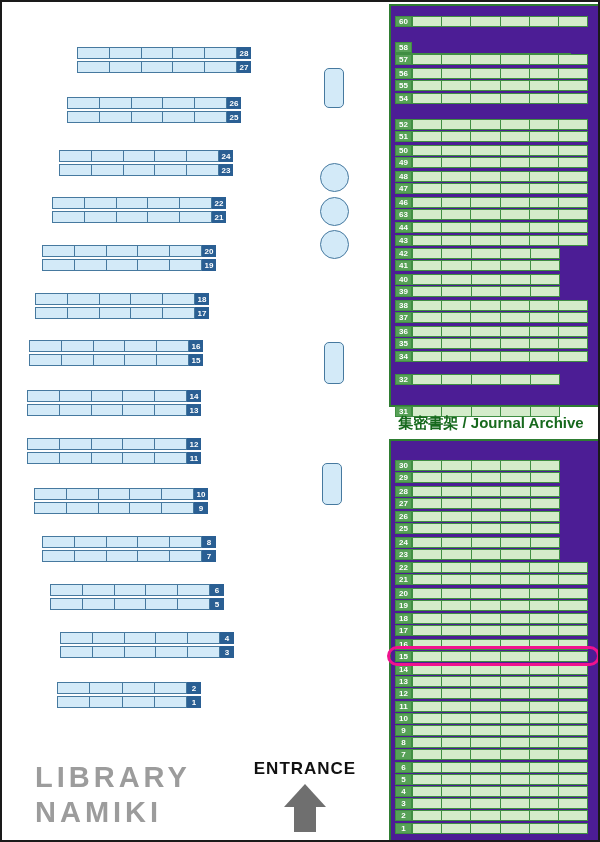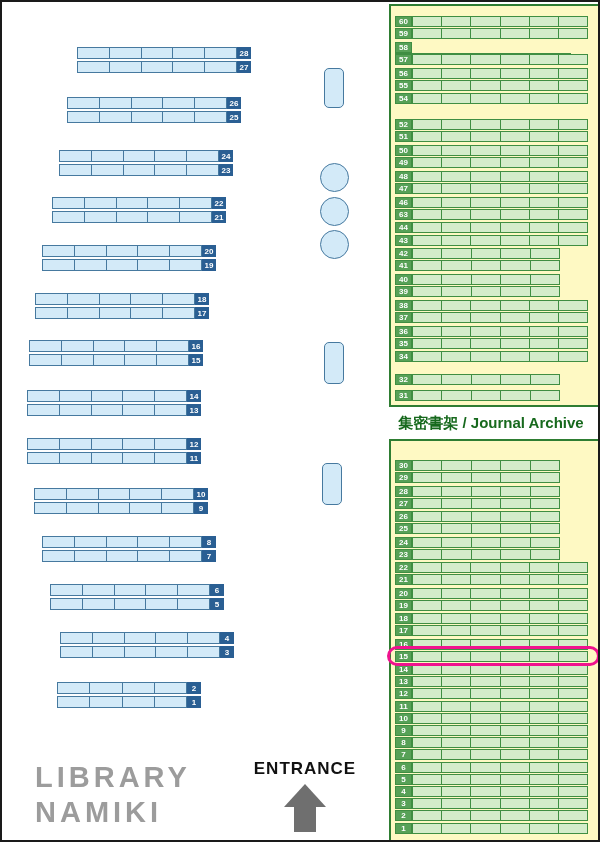--- a/index.html
+++ b/index.html
@@ -34,21 +34,21 @@
     border:1px solid var(--blue-border,#46799f); border-radius:5px;
   }
   .fixture-table {
     position:absolute; background:var(--blue-fill,#d3eaf8);
     border:1px solid var(--blue-border,#46799f); border-radius:50%;
   }
 
   
   .panel {
     position:absolute; left:387px; width:211px;
-    background:#fef9c3; border:2px solid var(--panel-border,#2e7d32);
+    background:#4c1d95; border:2px solid var(--panel-border,#2e7d32);
   }
   #panel-top { top:2px; height:403px; }
   #panel-bottom { top:437px; height:403px; }
   .green-row { position:absolute; left:4px; height:11px; display:flex; }
   .green-tag {
     width:17px; height:11px;
     background:var(--green-tag-bg,#57a157); color:#fff;
     border:1px solid var(--green-border,#3f8e42);
     font-size:8px; font-weight:bold;
     display:flex; align-items:center; justify-content:center;
@@ -413,31 +413,20 @@
         <div class="green-tag">60</div>
         <div class="green-shelf" style="width: 176px;">
           <div class="seg"></div>
           <div class="seg"></div>
           <div class="seg"></div>
           <div class="seg"></div>
           <div class="seg"></div>
           <div class="seg"></div>
         </div>
       </div>
-      <div class="green-row" style="top: 22.2px;">
-        <div class="green-tag">59</div>
-        <div class="green-shelf" style="width: 176px;">
-          <div class="seg"></div>
-          <div class="seg"></div>
-          <div class="seg"></div>
-          <div class="seg"></div>
-          <div class="seg"></div>
-          <div class="seg"></div>
-        </div>
-      </div>
       <div class="green-row" style="top: 35.8px; flex-direction: column;">
         <div class="green-tag">58</div>
         <div class="green-shelf" style="width: 176px;">
           <div class="seg"></div>
           <div class="seg"></div>
           <div class="seg"></div>
           <div class="seg"></div>
           <div class="seg"></div>
           <div class="seg"></div>
         </div>
@@ -694,21 +683,21 @@
       <div class="green-row" style="top: 368px;">
         <div class="green-tag">32</div>
         <div class="green-shelf" style="width: 148px;">
           <div class="seg"></div>
           <div class="seg"></div>
           <div class="seg"></div>
           <div class="seg"></div>
           <div class="seg"></div>
         </div>
       </div>
-      <div class="green-row" style="top: 384px;">
+      <div class="green-row" style="top: 400px;">
         <div class="green-tag">31</div>
         <div class="green-shelf" style="width: 148px;">
           <div class="seg"></div>
           <div class="seg"></div>
           <div class="seg"></div>
           <div class="seg"></div>
           <div class="seg"></div>
         </div>
       </div>
     </div>

